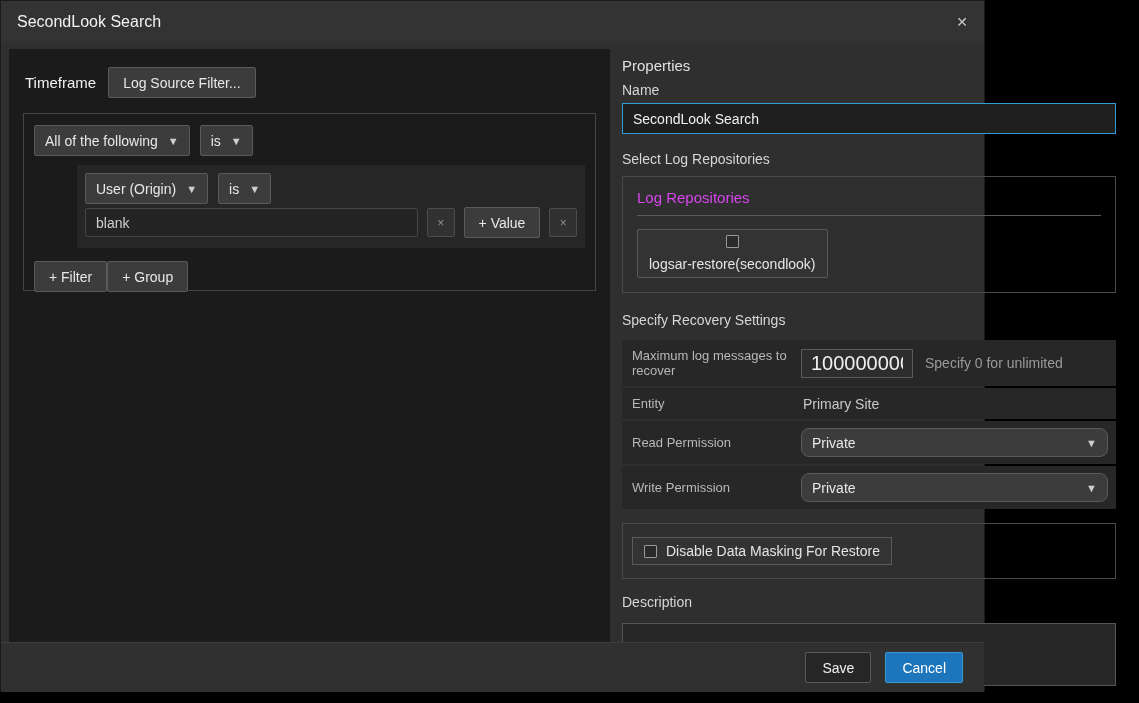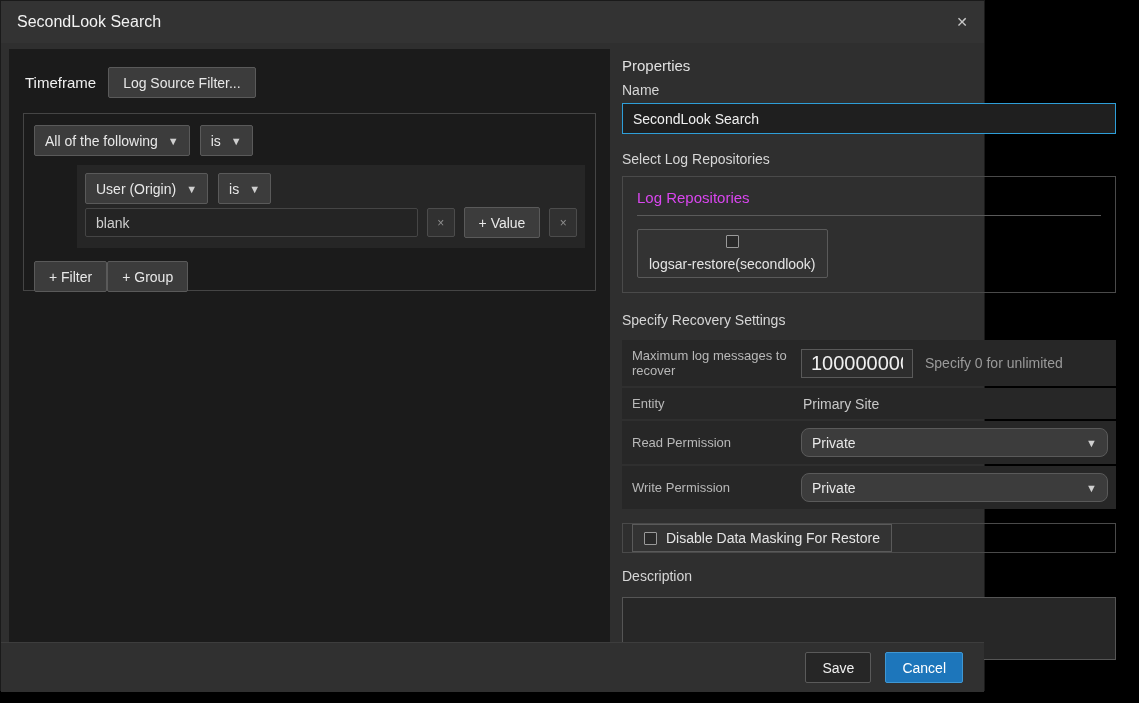--- a/index.html
+++ b/index.html
@@ -116,21 +116,21 @@
   }
   .hint { font-size:14px; color:#9a9a9a; }
   .static-value { font-size:14px; color:#c8c8c8; padding-left:2px; }
   .perm-dropdown {
     flex:1; height:29px; display:flex; align-items:center;
     background:#3c3c3c; border:1px solid #5a5a5a; color:#e8e8e8;
     font-size:14px; padding:0 10px; border-radius:8px; cursor:pointer;
   }
   .perm-dropdown .caret { margin-left:auto; font-size:11px; color:#cfcfcf; }
   .masking-box {
-    margin-top:14px; border:1px solid #4a4a4a; padding:0 9px;
+    margin-top:14px; border:1px solid #4a4a4a; padding:13px 9px;
   }
   .masking-inner {
     display:inline-flex; align-items:center; gap:9px;
     border:1px solid #5a5a5a; background:#333333; padding:5px 11px;
     font-size:14px; color:#e4e4e4; cursor:pointer;
   }
   .description-area {
     margin-top:8px; width:100%; height:63px; background:#272727;
     border:1px solid #555555; resize:none; color:#e0e0e0; font-size:14px;
     padding:6px 8px; font-family:"Liberation Sans", sans-serif;

